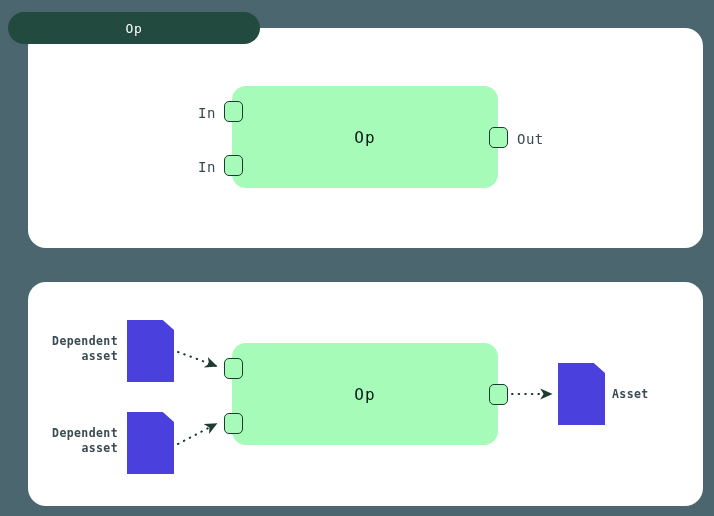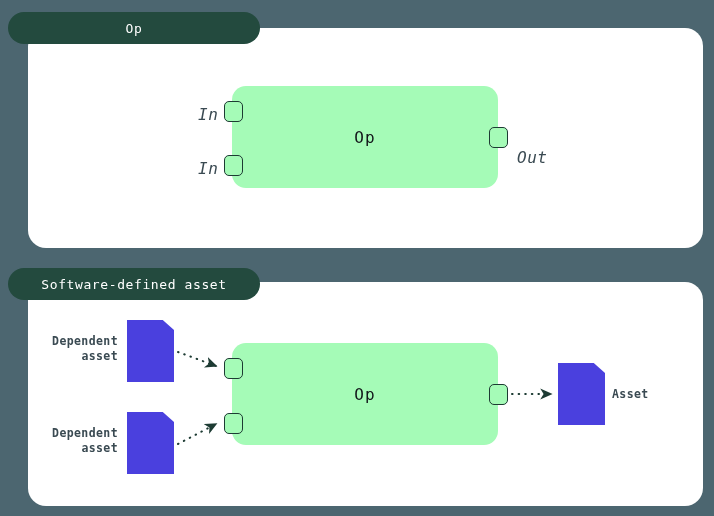--- a/index.html
+++ b/index.html
@@ -72,35 +72,34 @@
     width: 19px;
     height: 21px;
     background: #a5fbb7;
     border: 1.6px solid #1d3b33;
     border-radius: 5px;
     box-sizing: border-box;
     z-index: 4;
   }
   .port-label {
     position: absolute;
-    font-size: 16px;
+    font-size: 14px;
     color: #3a4a52;
     letter-spacing: 0.5px;
     white-space: nowrap;
     z-index: 4;
-    font-style: italic;
   }
 
   
   #port-in-1     { left: 224px; top: 101px; }
   #port-in-2     { left: 224px; top: 155px; }
   #port-out-1    { left: 489px; top: 127px; }
   #label-in-1    { left: 198px; top: 105px; text-align: right; }
   #label-in-2    { left: 198px; top: 159px; text-align: right; }
-  #label-out-1   { left: 517px; top: 148px; text-align: center; }
+  #label-out-1   { left: 517px; top: 131px; text-align: center; }
 
   
   #port-in-3     { left: 224px; top: 358px; }
   #port-in-4     { left: 224px; top: 413px; }
   #port-out-2    { left: 489px; top: 384px; }
 
   
   .asset-icon {
     position: absolute;
     width: 47px;
@@ -153,21 +152,20 @@
   <div class="port" id="port-in-1"></div>
   <div class="port-label" id="label-in-1">In</div>
 
   <div class="port" id="port-in-2"></div>
   <div class="port-label" id="label-in-2">In</div>
 
   <div class="port" id="port-out-1"></div>
   <div class="port-label" id="label-out-1">Out</div>
 
   <div class="panel" id="panel-asset"></div>
-  <div class="panel-tab" id="tab-asset">Software-defined asset</div>
 
   <div class="op-node" id="op-node-2">
     <span class="op-label">Op</span>
   </div>
 
   <div class="port" id="port-in-3"></div>
   <div class="port" id="port-in-4"></div>
   <div class="port" id="port-out-2"></div>
 
   <div class="asset-icon" id="asset-dep-1"></div>

